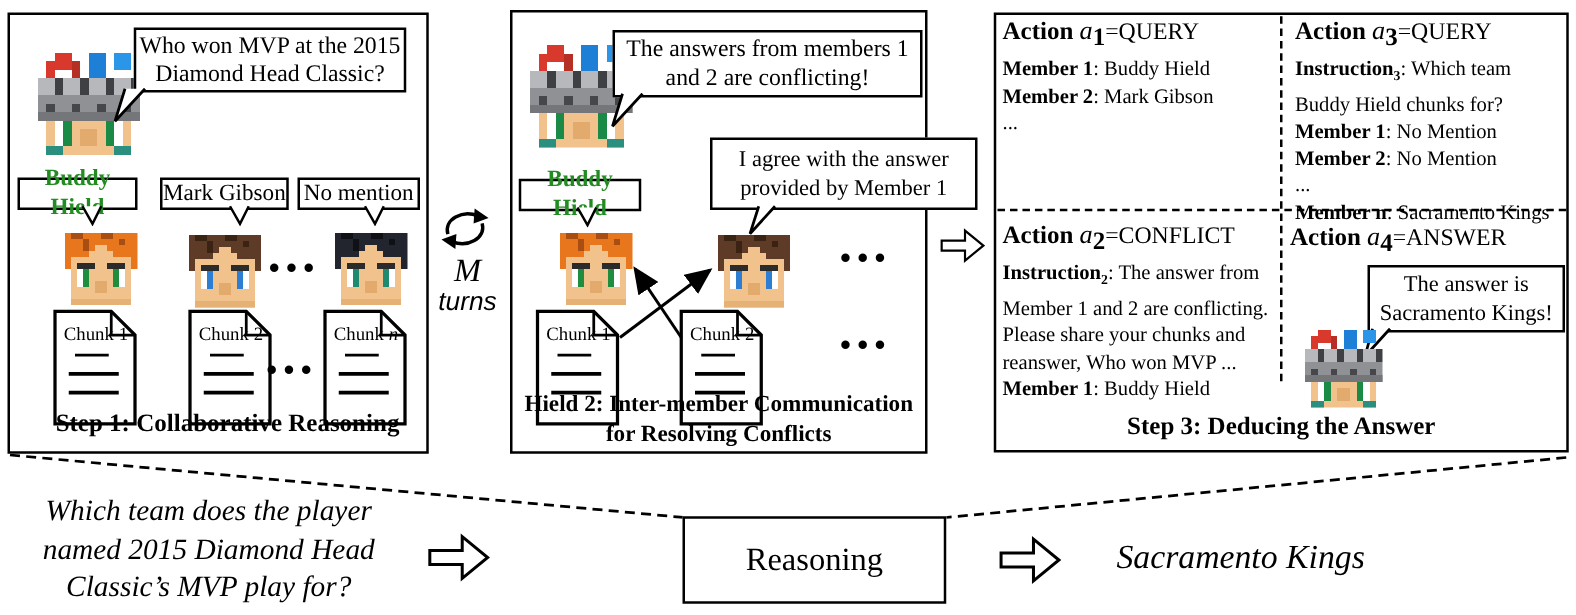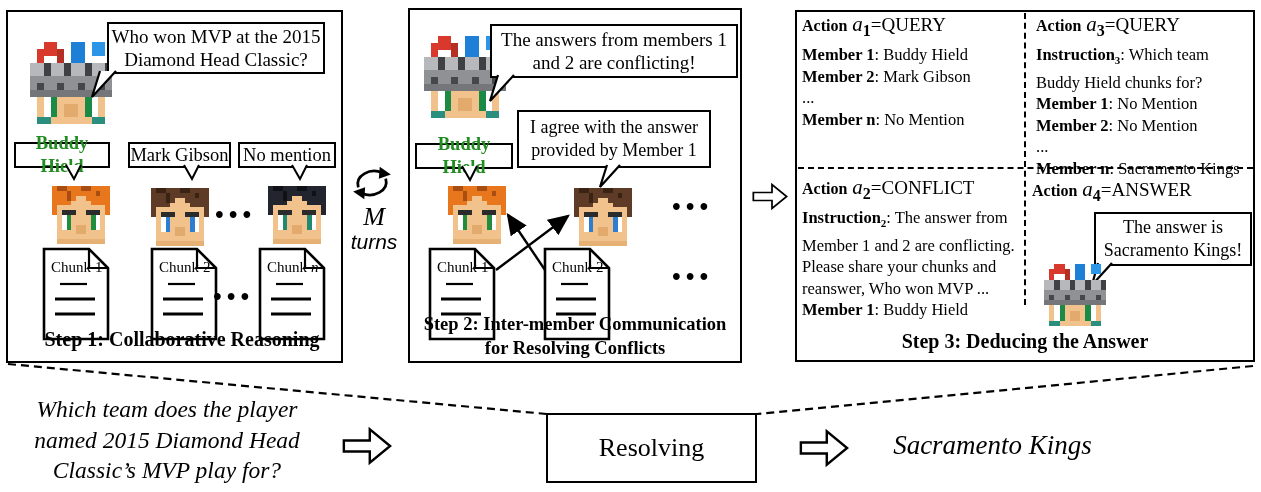--- a/index.html
+++ b/index.html
@@ -10,21 +10,21 @@
   .panel { position:absolute; border:2.5px solid #000; background:#fff; }
   .bubble { position:absolute; border:2.2px solid #000; background:#fff;
             display:flex; align-items:center; justify-content:center;
             text-align:center; white-space:pre-line; line-height:23px; font-size:19px; }
   .tail { position:absolute; }
   .caption { position:absolute; font-weight:bold; text-align:center; white-space:pre-line; }
   .dots { position:absolute; font-weight:bold; font-size:25px; letter-spacing:5px; line-height:14px; }
   .green { color:#228b22; font-weight:bold; }
   .q-block { position:absolute; }
   .q-title { font-size:20px; line-height:24px; }
-  .q-title b { font-size:16px; }
+  .q-title b { font-size:20px; }
   .avar { font-family:"Liberation Serif",serif; font-style:italic; font-size:21px; margin-left:5px; }
   .q-title sub { font-size:13px; }
   .aval { font-size:19px; }
   .qrow { font-size:16.5px; line-height:21.5px; white-space:pre-line; }
   .qrow b sub { font-size:11px; }
   .doc-label { font-family:"Liberation Serif",serif; font-size:15px; fill:#000; }
   .chunk-var.it { font-style:italic; }
   .sans { font-family:"Liberation Sans", sans-serif; }
   svg { display:block; }
   .txt { position:absolute;font-style:italic; }
@@ -177,21 +177,21 @@
 and 2 are conflicting!</div>
   <svg class="tail" style="left:486px;top:74px" width="36" height="30">
     <path d="M28,1 L4,27 L12,1" fill="#fff" stroke="#000" stroke-width="2.2"></path>
   </svg>
 
   <div class="bubble green" style="left:415px;top:143px;width:98px;height:26px;font-size:18.5px">Buddy Hield</div>
   <svg class="tail" style="left:460px;top:165px" width="20" height="17">
       <path d="M2,1 L10,15 L17,1" fill="#fff" stroke="#000" stroke-width="2"></path>
     </svg>
 
-  <div class="bubble" style="left:517px;top:110px;width:194px;height:58px;font-size:18px">I agree with the answer
+  <div class="bubble" style="left:568px;top:110px;width:214px;height:58px;font-size:18px">I agree with the answer
 provided by Member 1</div>
   <svg class="tail" style="left:596px;top:164px" width="30" height="26">
     <path d="M24,1 L4,23 L11,1" fill="#fff" stroke="#000" stroke-width="2.2"></path>
   </svg>
 
   <svg class="abs" style="left:448px;top:186px;--hair:#e8761c;--hairdark:#a84e12;--eye:#1e8e3e" width="58" height="58" viewBox="0 0 12 12">
       <use href="#sym-member"></use>
     </svg>
   <svg class="abs" style="left:574px;top:188px;--hair:#5d3b26;--hairdark:#3a2313;--eye:#2d7dd2" width="58" height="58" viewBox="0 0 12 12">
       <use href="#sym-member"></use>
@@ -219,38 +219,37 @@
   <svg class="abs" style="left:0;top:0;pointer-events:none" width="1261" height="492">
     <defs>
       <marker id="ah" markerWidth="10" markerHeight="8" refX="8" refY="4" orient="auto">
         <path d="M0,0 L9,4 L0,8 z" fill="#000"></path>
       </marker>
     </defs>
     <line x1="496" y1="270" x2="568" y2="216" stroke="#000" stroke-width="2.4" marker-end="url(#ah)"></line>
     <line x1="545" y1="270" x2="508" y2="215" stroke="#000" stroke-width="2.4" marker-end="url(#ah)"></line>
   </svg>
 
-  <div class="caption" style="left:410px;top:312px;width:330px;font-size:18.5px;line-height:24px">Step 2: Inter-member Communication
+  <div class="caption" style="left:410px;top:312px;width:330px;font-size:18.5px;line-height:24px">Hield 2: Inter-member Communication
 for Resolving Conflicts</div>
 
   <svg class="abs" style="left:752px;top:181px" width="36" height="31" viewBox="0 0 54 44">
       <use href="#sym-blockarrow"></use>
     </svg>
 
   <div class="panel" style="left:795px;top:10px;width:460px;height:352px"></div>
   <div class="abs" style="left:1024px;top:13px;height:292px;border-left:2px dashed #000"></div>
   <div class="abs" style="left:798px;top:167px;width:455px;border-top:2px dashed #000"></div>
 
   <div class="q-block" style="left:802px;top:12px;width:222px">
     <div class="q-title"><b>Action</b><i class="avar">a</i><sub><b>1</b></sub><span class="aval">=QUERY</span></div>
     <div class="qrows">
         <div class="qrow"><b>Member 1</b><span>: Buddy Hield</span></div>
         <div class="qrow"><b>Member 2</b><span>: Mark Gibson</span></div>
         <div class="qrow"><span>...</span></div>
-        <div class="qrow"><b>Member n</b><span>: No Mention</span></div>
       </div>
   </div>
 
   <div class="q-block" style="left:1036px;top:12px;width:216px">
     <div class="q-title"><b>Action</b><i class="avar">a</i><sub><b>3</b></sub><span class="aval">=QUERY</span></div>
     <div class="qrows">
         <div class="qrow"><b>Instruction<sub>3</sub></b><span>: Which team
 Buddy Hield chunks for?</span></div>
         <div class="qrow"><b>Member 1</b><span>: No Mention</span></div>
         <div class="qrow"><b>Member 2</b><span>: No Mention</span></div>
@@ -286,21 +285,21 @@
   <div class="caption" style="left:797px;top:330px;width:456px;font-size:20px">Step 3: Deducing the Answer</div>
 
   <div class="txt" style="left:34px;top:394px;width:266px;text-align:center;font-size:23.5px;line-height:30.5px;white-space:pre-line">Which team does the player
 named 2015 Diamond Head
 Classic’s MVP play for?</div>
 
   <svg class="abs" style="left:342px;top:424px" width="50" height="44" viewBox="0 0 54 44">
       <use href="#sym-blockarrow"></use>
     </svg>
 
-  <div class="abs" style="left:546px;top:413px;width:211px;height:70px;border:2.5px solid #000;background:#fff;display:flex;align-items:center;justify-content:center;font-size:26px">Resolving</div>
+  <div class="abs" style="left:546px;top:413px;width:211px;height:70px;border:2.5px solid #000;background:#fff;display:flex;align-items:center;justify-content:center;font-size:26px">Reasoning</div>
 
   <svg class="abs" style="left:799px;top:426px" width="50" height="44" viewBox="0 0 54 44">
       <use href="#sym-blockarrow"></use>
     </svg>
 
   <div class="txt" style="left:885px;top:430px;width:215px;text-align:center;font-size:27px">Sacramento Kings</div>
 
 </div>
 
 </body></html>

